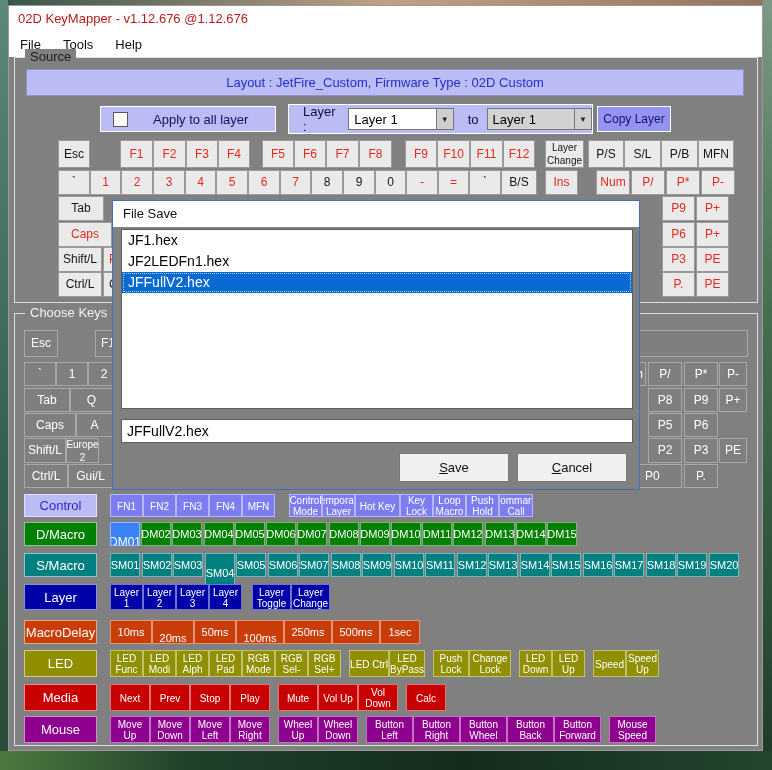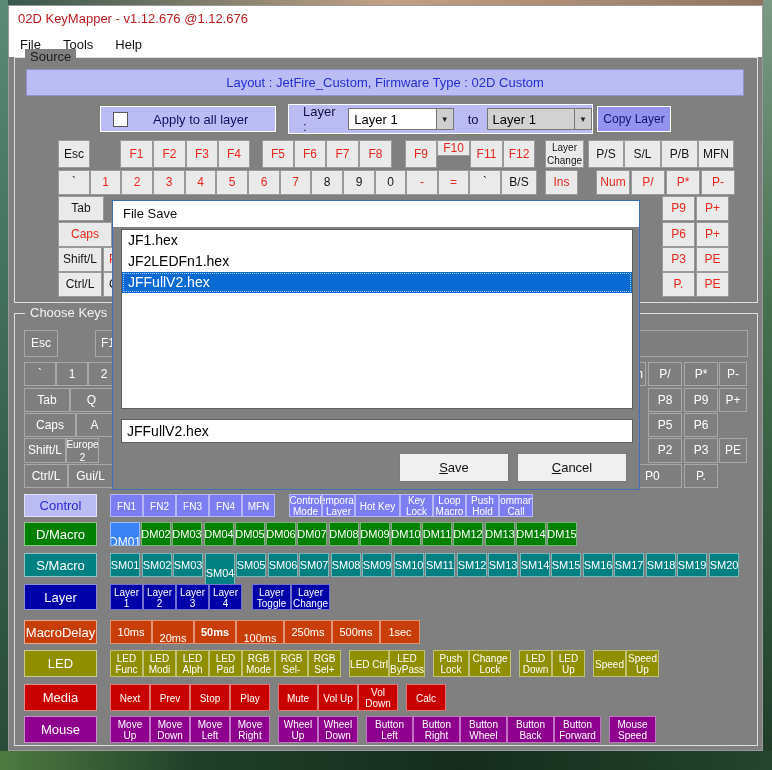--- a/index.html
+++ b/index.html
@@ -103,21 +103,21 @@
       <div class="key key-light" style="left: 58px; top: 140px; width: 32px; height: 28px;">Esc</div>
       <div class="key key-light r" style="left: 120px; top: 140px; width: 33px; height: 28px;">F1</div>
       <div class="key key-light r" style="left: 153px; top: 140px; width: 33px; height: 28px;">F2</div>
       <div class="key key-light r" style="left: 186px; top: 140px; width: 32px; height: 28px;">F3</div>
       <div class="key key-light r" style="left: 218px; top: 140px; width: 32px; height: 28px;">F4</div>
       <div class="key key-light r" style="left: 262px; top: 140px; width: 32px; height: 28px;">F5</div>
       <div class="key key-light r" style="left: 294px; top: 140px; width: 32px; height: 28px;">F6</div>
       <div class="key key-light r" style="left: 326px; top: 140px; width: 33px; height: 28px;">F7</div>
       <div class="key key-light r" style="left: 359px; top: 140px; width: 33px; height: 28px;">F8</div>
       <div class="key key-light r" style="left: 405px; top: 140px; width: 32px; height: 28px;">F9</div>
-      <div class="key key-light r" style="left: 437px; top: 140px; width: 33px; height: 16px;">F10</div>
+      <div class="key key-light r" style="left: 437px; top: 140px; width: 33px; height: 28px;">F10</div>
       <div class="key key-light r" style="left: 470px; top: 140px; width: 33px; height: 28px; text-align: center;">F11</div>
       <div class="key key-light r" style="left: 503px; top: 140px; width: 32px; height: 28px;">F12</div>
       <div class="key key-light sm" style="left: 545px; top: 140px; width: 39px; height: 28px;">Layer
 Change</div>
       <div class="key key-light" style="left: 588px; top: 140px; width: 36px; height: 28px;">P/S</div>
       <div class="key key-light" style="left: 624px; top: 140px; width: 37px; height: 28px;">S/L</div>
       <div class="key key-light" style="left: 661px; top: 140px; width: 37px; height: 28px;">P/B</div>
       <div class="key key-light" style="left: 698px; top: 140px; width: 36px; height: 28px;">MFN</div>
       <div class="key key-light" style="left: 58px; top: 170px; width: 32px; height: 25px;">`</div>
       <div class="key key-light r" style="left: 90px; top: 170px; width: 31px; height: 25px;">1</div>
@@ -247,21 +247,21 @@
 3</div>
       <div class="key cat-key" style="left: 209px; top: 584px; width: 33px; height: 26px; background: rgb(0, 0, 168); font-size: 10px; padding-top: 1px;">Layer
 4</div>
       <div class="key cat-key" style="left: 252px; top: 584px; width: 39px; height: 26px; background: rgb(0, 0, 168); font-size: 10px; padding-top: 1px;">Layer
 Toggle</div>
       <div class="key cat-key" style="left: 291px; top: 584px; width: 39px; height: 26px; background: rgb(0, 0, 168); font-size: 10px; padding-top: 1px;">Layer
 Change</div>
       <div class="cat-label" style="position: absolute; left: 24px; top: 620px; width: 73px; height: 24px; background: rgb(201, 62, 8); color: rgb(255, 255, 255); z-index: 10; box-sizing: border-box;">MacroDelay</div>
       <div class="key cat-key" style="left: 110px; top: 620px; width: 42px; height: 24px; background: rgb(201, 62, 8); font-size: 11px; padding-top: 1px;">10ms</div>
       <div class="key cat-key" style="left: 152px; top: 620px; width: 42px; height: 24px; background: rgb(201, 62, 8); font-size: 11px; padding-top: 13px;">20ms</div>
-      <div class="key cat-key" style="left: 194px; top: 620px; width: 42px; height: 24px; background: rgb(201, 62, 8); font-size: 11px; padding-top: 1px; font-weight: bold;">50ms</div>
+      <div class="key cat-key" style="left: 194px; top: 620px; width: 42px; height: 24px; background: rgb(201, 62, 8); font-size: 11px; padding-top: 1px;">50ms</div>
       <div class="key cat-key" style="left: 236px; top: 620px; width: 48px; height: 24px; background: rgb(201, 62, 8); font-size: 11px; padding-top: 12px;">100ms</div>
       <div class="key cat-key" style="left: 284px; top: 620px; width: 48px; height: 24px; background: rgb(201, 62, 8); font-size: 11px; padding-top: 1px;">250ms</div>
       <div class="key cat-key" style="left: 332px; top: 620px; width: 48px; height: 24px; background: rgb(201, 62, 8); font-size: 11px; padding-top: 1px;">500ms</div>
       <div class="key cat-key" style="left: 380px; top: 620px; width: 40px; height: 24px; background: rgb(201, 62, 8); font-size: 11px; padding-top: 1px;">1sec</div>
       <div class="cat-label" style="position: absolute; left: 24px; top: 650px; width: 73px; height: 27px; background: rgb(143, 143, 0); color: rgb(255, 255, 255); z-index: 10; box-sizing: border-box;">LED</div>
       <div class="key cat-key" style="left: 110px; top: 650px; width: 33px; height: 27px; background: rgb(143, 143, 0); font-size: 10px; padding-top: 1px;">LED
 Func</div>
       <div class="key cat-key" style="left: 143px; top: 650px; width: 33px; height: 27px; background: rgb(143, 143, 0); font-size: 10px; padding-top: 1px;">LED
 Modi</div>
       <div class="key cat-key" style="left: 176px; top: 650px; width: 33px; height: 27px; background: rgb(143, 143, 0); font-size: 10px; padding-top: 1px;">LED

